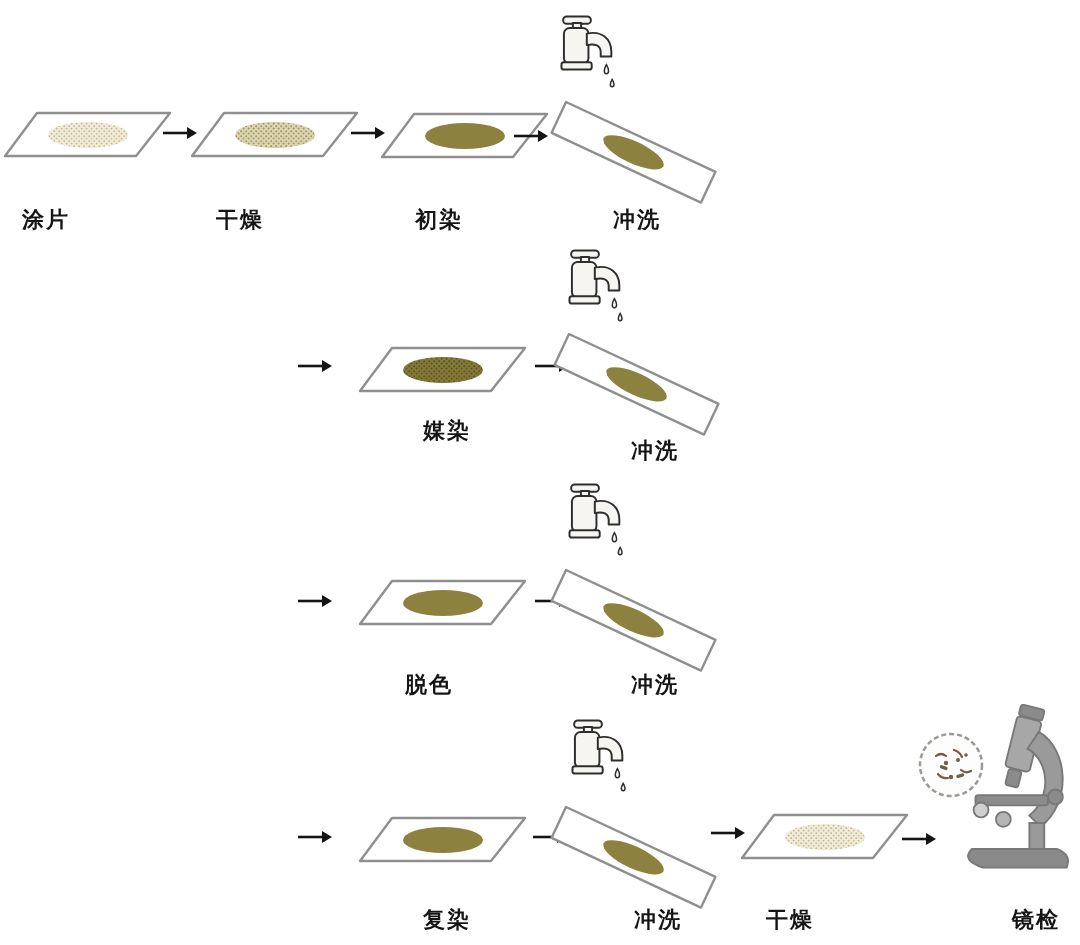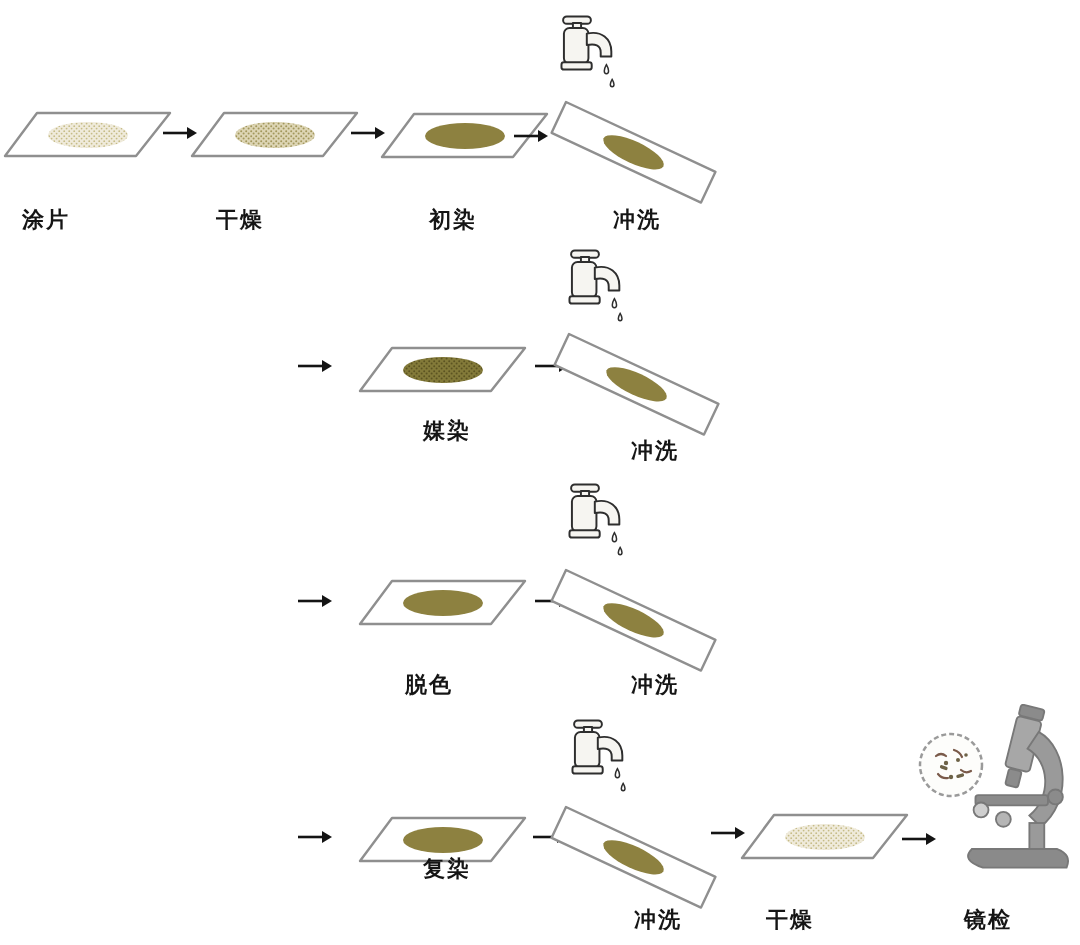--- a/index.html
+++ b/index.html
@@ -110,21 +110,21 @@
 
   <svg class="abs" style="left:536px;top:2px" width="82" height="94">
       <use href="#faucet"></use>
     </svg>
   <svg class="abs" style="left:550px;top:78px" width="175" height="120">
       <use href="#tilted-slide"></use>
     </svg>
 
   <div class="step-label" style="left:6px;top:193px">涂片</div>
   <div class="step-label" style="left:200px;top:193px">干燥</div>
-  <div class="step-label" style="left:413px;top:193px">初染</div>
+  <div class="step-label" style="left:399px;top:193px">初染</div>
   <div class="step-label" style="left:597px;top:193px">冲洗</div>
 
   <svg class="abs" style="left:297px;top:345px" width="36" height="18">
       <use href="#arrow"></use>
     </svg>
   <svg class="abs" style="left:358px;top:333px" width="170" height="50">
     <polygon class="slide-face" points="34,3 167,3 133,46 2,46"></polygon>
     <ellipse class="stain-mordant" cx="85" cy="25" rx="40" ry="13"></ellipse>
   </svg>
   <svg class="abs" style="left:534px;top:345px" width="36" height="18">
@@ -203,18 +203,18 @@
     <g fill="#6d6247">
       <circle cx="30" cy="33" r="2.2"></circle>
       <circle cx="42" cy="30" r="2"></circle>
       <circle cx="35" cy="47" r="2.2"></circle>
       <circle cx="50" cy="25" r="1.8"></circle>
       <rect x="24" y="36" width="8" height="3.4" rx="1.7" transform="rotate(20 28 37)"></rect>
       <rect x="40" y="44" width="8" height="3.4" rx="1.7" transform="rotate(-15 44 45)"></rect>
     </g>
   </svg>
 
-  <div class="step-label" style="left:407px;top:842px">复染</div>
+  <div class="step-label" style="left:407px;top:893px">复染</div>
   <div class="step-label" style="left:618px;top:893px">冲洗</div>
   <div class="step-label" style="left:750px;top:893px">干燥</div>
-  <div class="step-label" style="left:948px;top:893px">镜检</div>
+  <div class="step-label" style="left:996px;top:893px">镜检</div>
 
 </div>
 
 </body></html>

